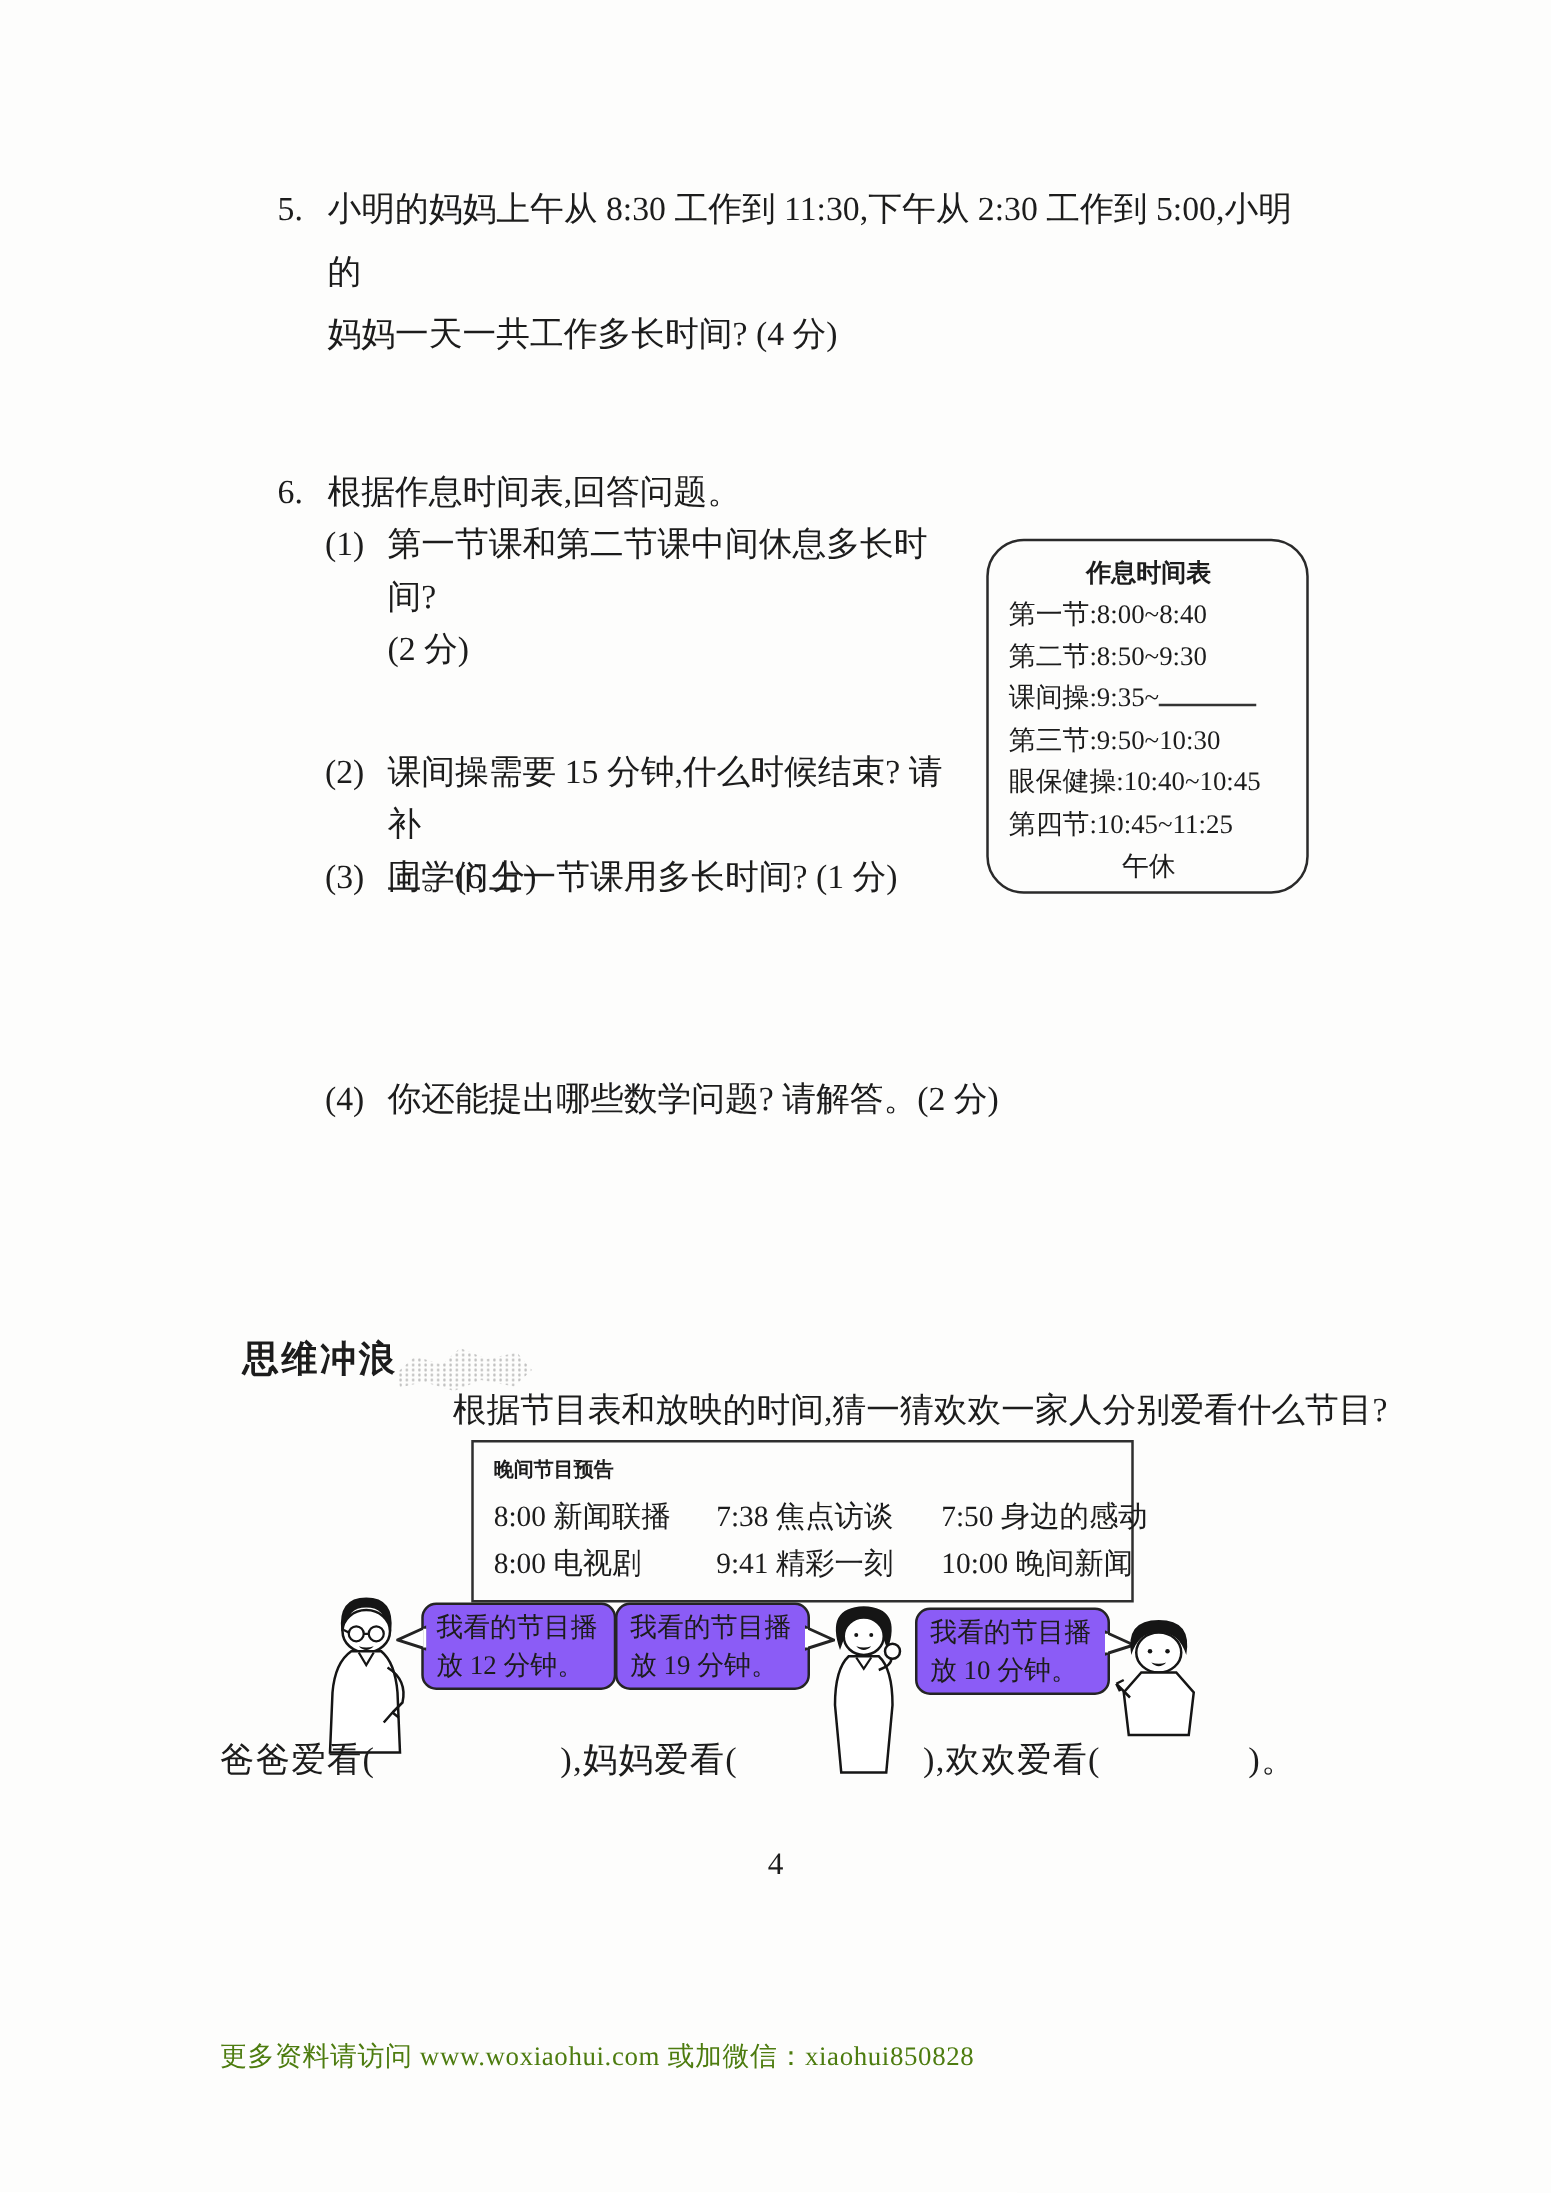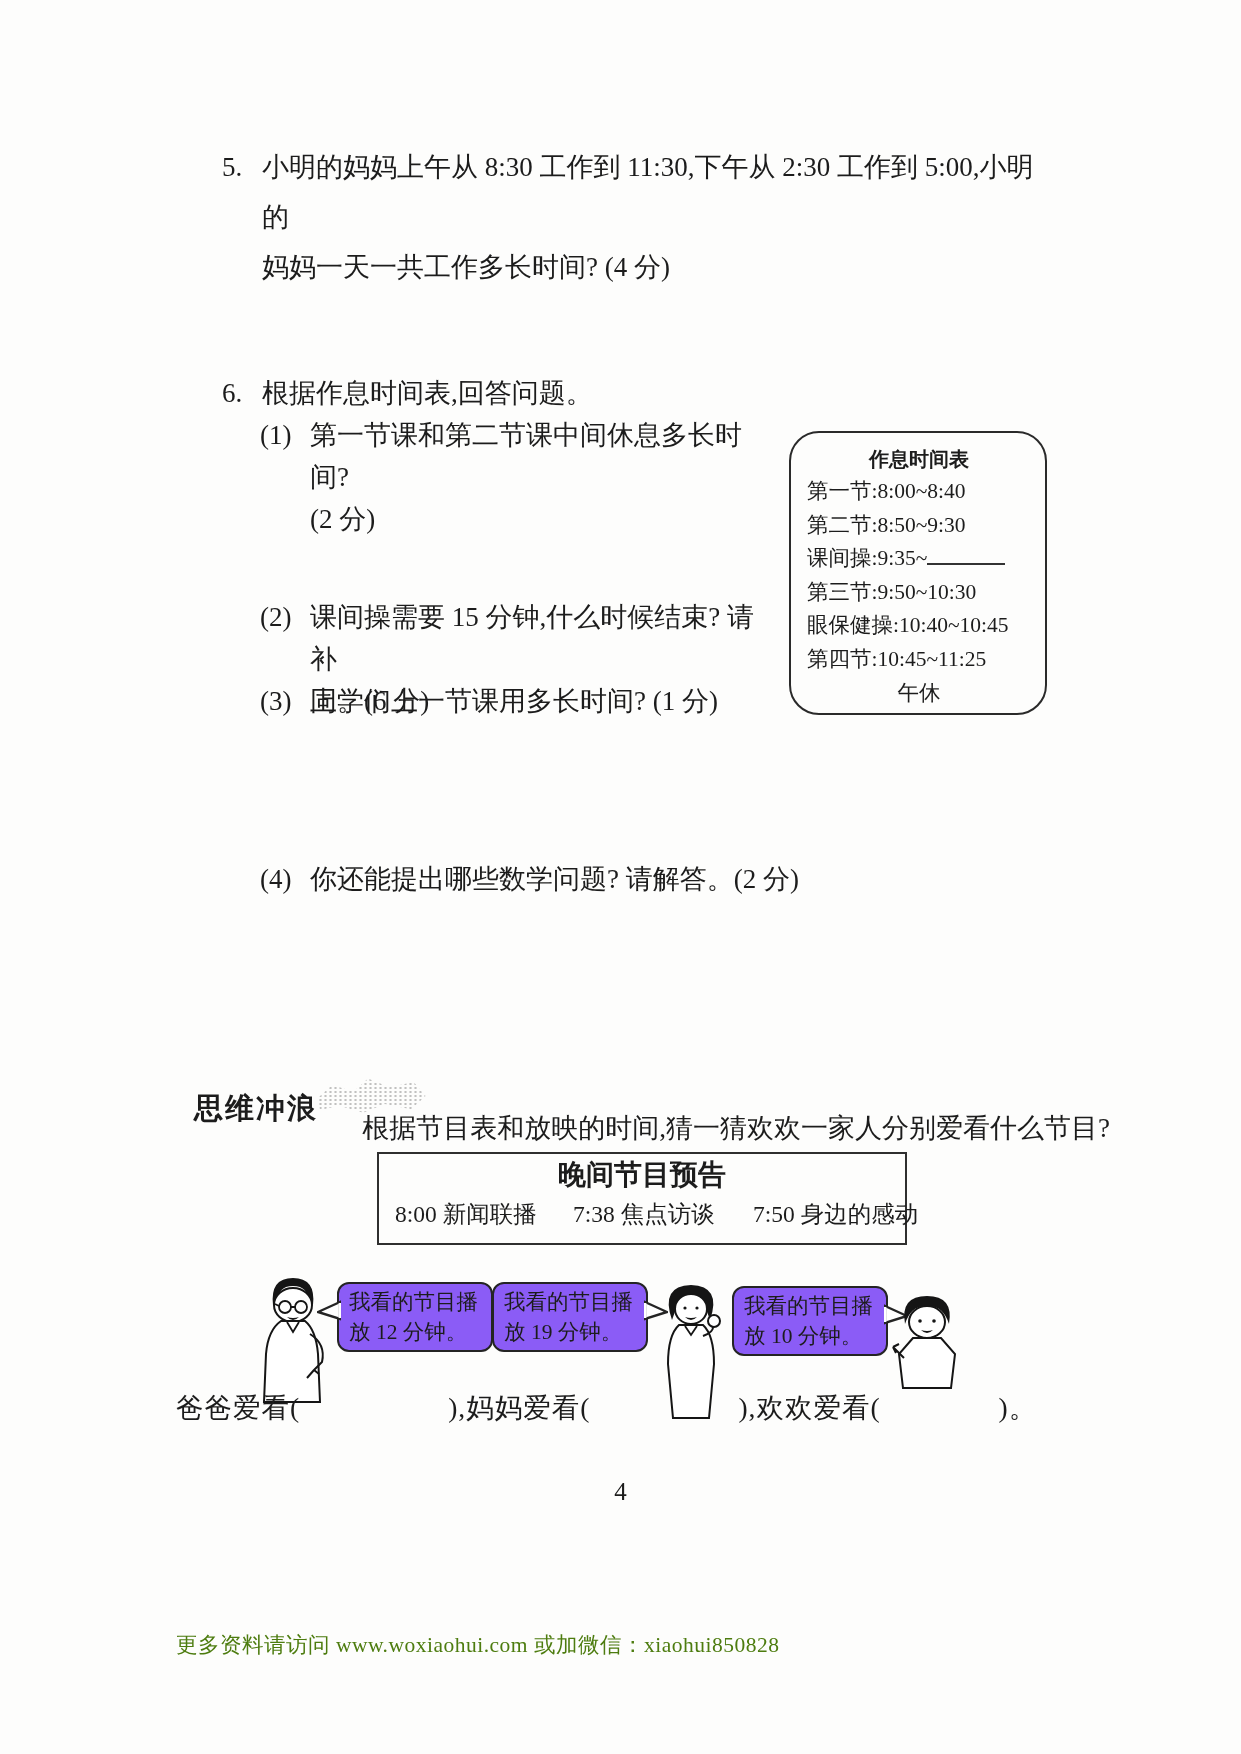--- a/index.html
+++ b/index.html
@@ -16,30 +16,30 @@
   
   .schedule-box{border:2.5px solid #2a2a2a;border-radius:30px;background:#fdfdfc;
                 padding:10px 14px 8px 16px;box-sizing:border-box;font-size:21.5px;}
   .s-title{text-align:center;font-weight:bold;font-size:20px;line-height:32px;
            font-family:"Liberation Sans","DejaVu Sans",sans-serif;}
   .s-row{line-height:33.5px;white-space:nowrap;}
   .s-blank{display:inline-block;width:78px;height:14px;border-bottom:2px solid #333;}
   .s-footer{text-align:center;line-height:34px;}
   
   .bw-heading{font-size:29px;font-weight:bold;letter-spacing:2px;
-              font-family:"Liberation Sans","DejaVu Sans",sans-serif;margin-top:21px;}
+              font-family:"Liberation Sans","DejaVu Sans",sans-serif;}
   .splash{width:120px;height:44px;opacity:.55;
           background-image:radial-gradient(#8f8f8f 1px,transparent 1.4px);
           background-size:5px 4px;
           clip-path:polygon(8% 55%,20% 25%,38% 40%,50% 10%,68% 30%,88% 18%,98% 50%,86% 80%,64% 68%,46% 88%,26% 72%,10% 82%);}
   
   .tv-table{border:2.5px solid #2f2f2f;background:#fdfdfc;box-sizing:border-box;
             padding:4px 16px 10px 16px;font-size:23.5px;}
-  .tv-title{text-align:center;font-weight:bold;line-height:38px;font-size:28px;
-            font-family:Liberation Mono, monospace;}
+  .tv-title{font-weight:bold;line-height:38px;font-size:16px;
+            font-family:Liberation Serif, serif;}
   .tv-row{display:grid;grid-template-columns:178px 180px 1fr;line-height:37px;white-space:nowrap;}
   
   .bubble{position:absolute;border:2.5px solid #242424;border-radius:12px;background:#8b5cf6;
           font-size:21.5px;line-height:30px;padding:3px 10px;box-sizing:border-box;}
   .tail{position:absolute;top:16px;width:24px;height:22px;}
   .tail-left{left:-22px;}
   .tail-right{right:-22px;}
   
   .answer-line{font-size:27.5px;letter-spacing:1px;white-space:nowrap;}
   .gap{display:inline-block;width:148px;}
@@ -119,20 +119,25 @@
   <div class="abs splash" style="left:308px;top:1074px;"></div>
 
   <div class="abs" style="left:230px;top:1108px;width:880px;font-size:27px;line-height:40px;text-align:right;">根据节目表和放映的时间,猜一猜欢欢一家人分别爱看什么节目?</div>
 
   <div class="abs tv-table" style="left:377px;top:1152px;width:530px;">
     <div class="tv-title">晚间节目预告</div>
     <div class="tv-row">
       <span>8:00 新闻联播</span>
       <span>7:38 焦点访谈</span>
       <span>7:50 身边的感动</span>
+    </div>
+    <div class="tv-row">
+      <span>8:00 电视剧</span>
+      <span>9:41 精彩一刻</span>
+      <span>10:00 晚间新闻</span>
     </div>
   </div>
 
   <svg class="abs" style="left:248px;top:1272px;" width="90" height="134" viewBox="0 0 90 134">
     <path d="M25,33 Q22,6 45,6 Q68,6 65,33 L60,31 Q61,14 45,14 Q29,14 30,31 Z" fill="#151515"></path>
     <ellipse cx="45" cy="33" rx="19" ry="17" fill="#fff" stroke="#151515" stroke-width="2"></ellipse>
     <circle cx="37" cy="35" r="6" fill="none" stroke="#151515" stroke-width="1.8"></circle>
     <circle cx="53" cy="35" r="6" fill="none" stroke="#151515" stroke-width="1.8"></circle>
     <path d="M43,35 L47,35 M31,34 L27,32" stroke="#151515" stroke-width="1.8" fill="none"></path>
     <path d="M39,45 Q45,51 51,45 Q45,47 39,45 Z" fill="#151515"></path>

